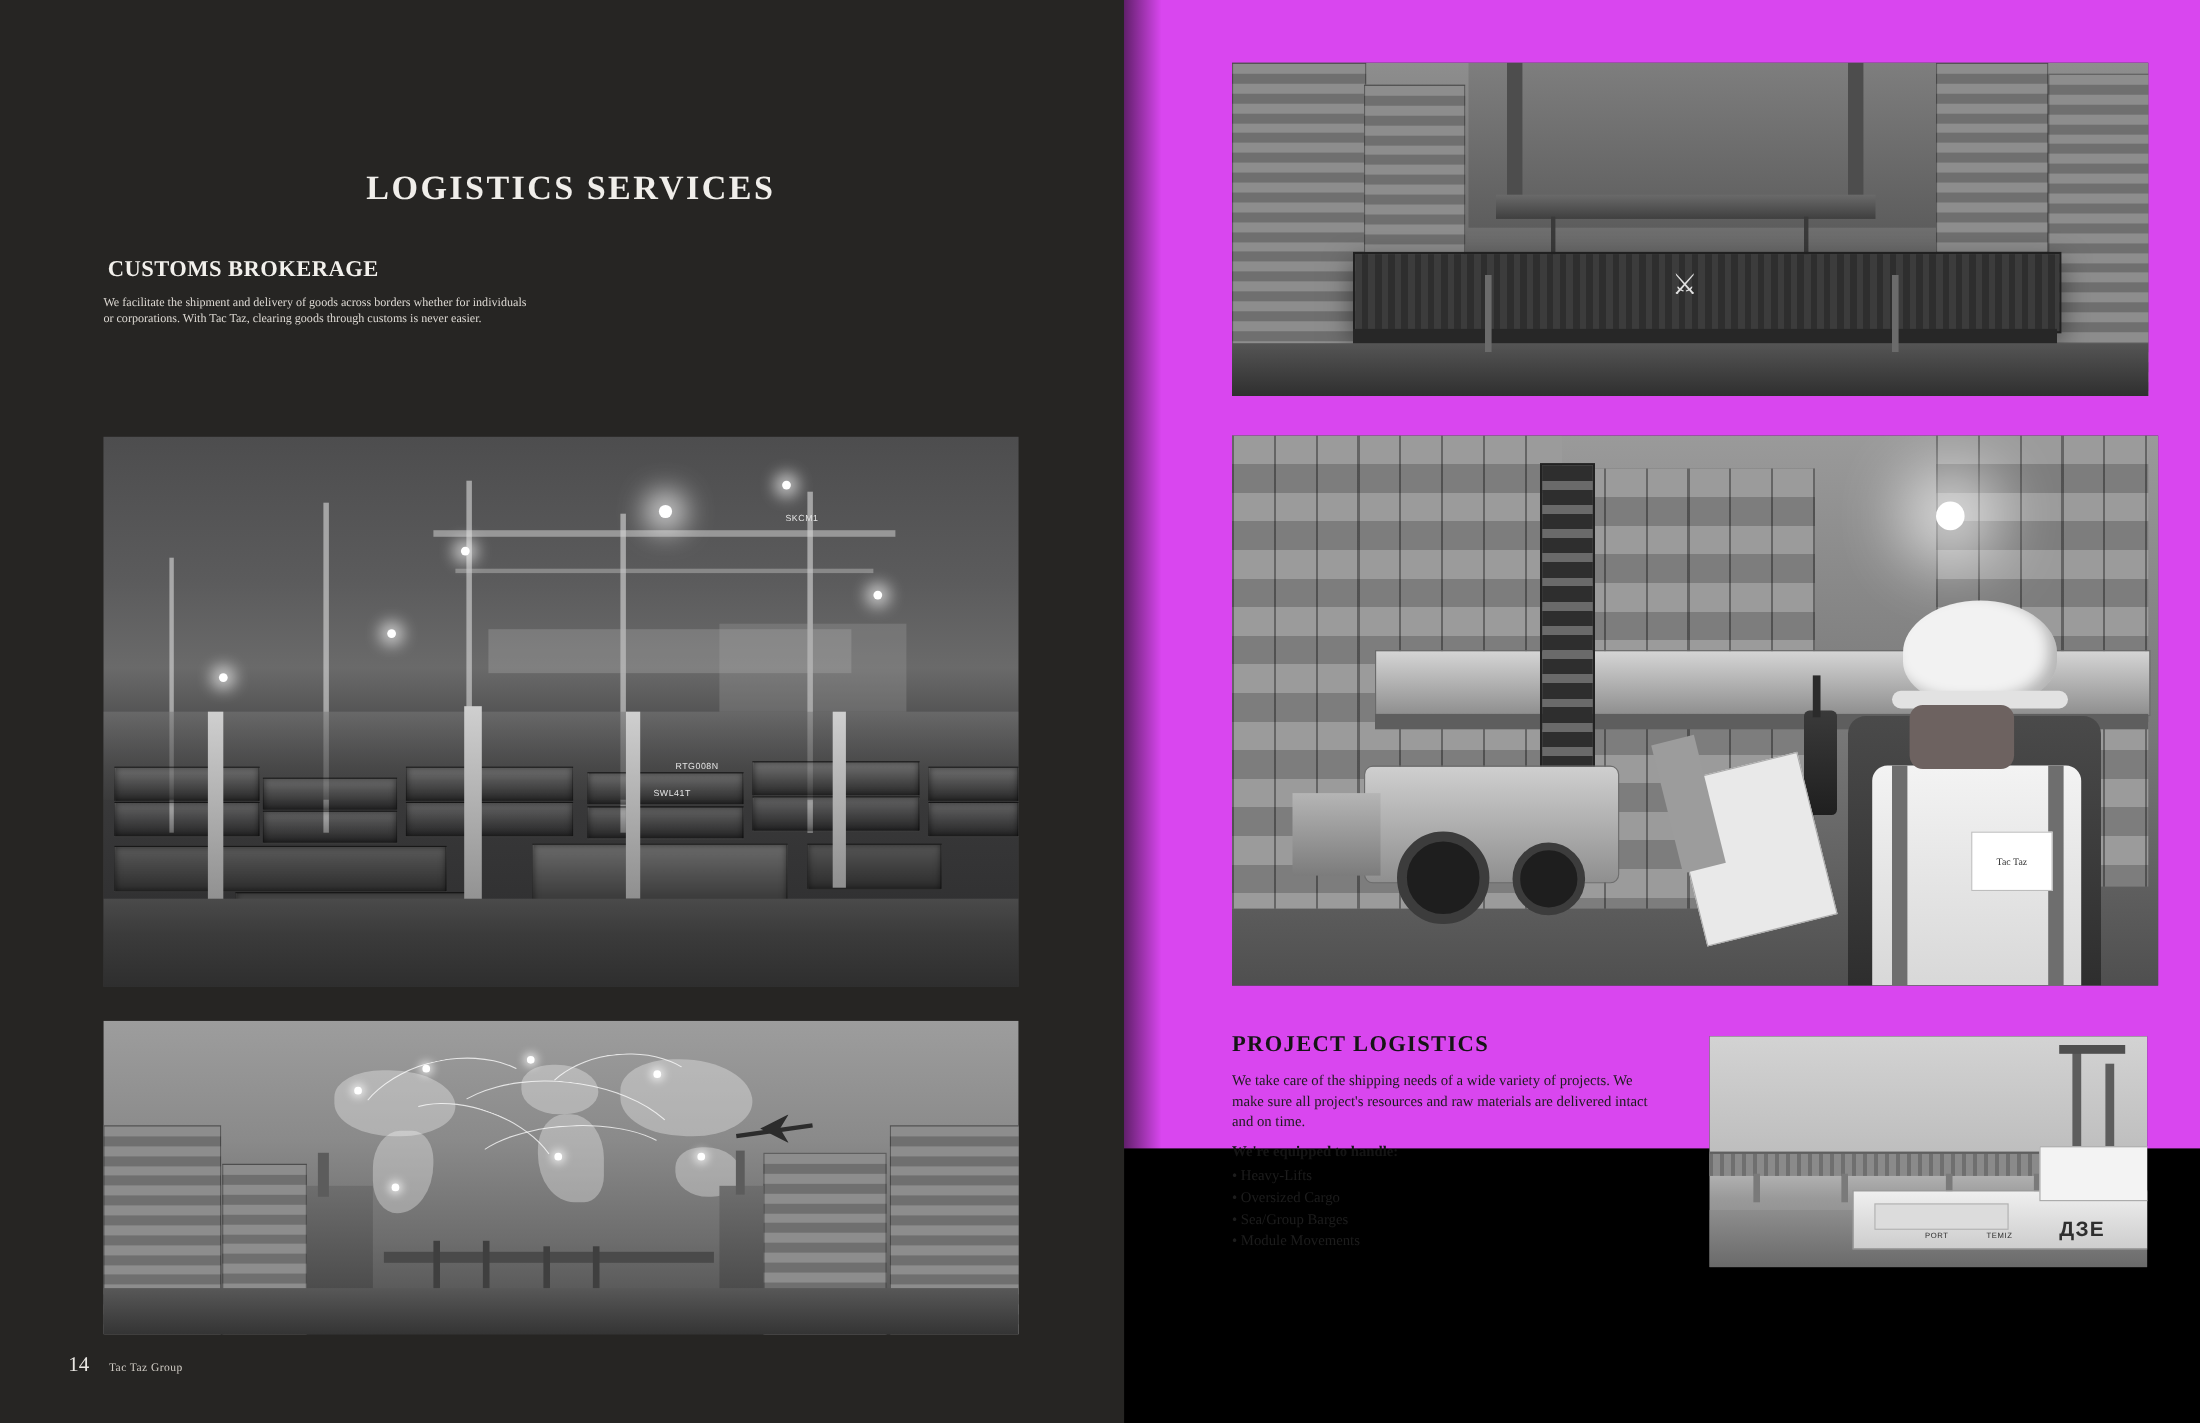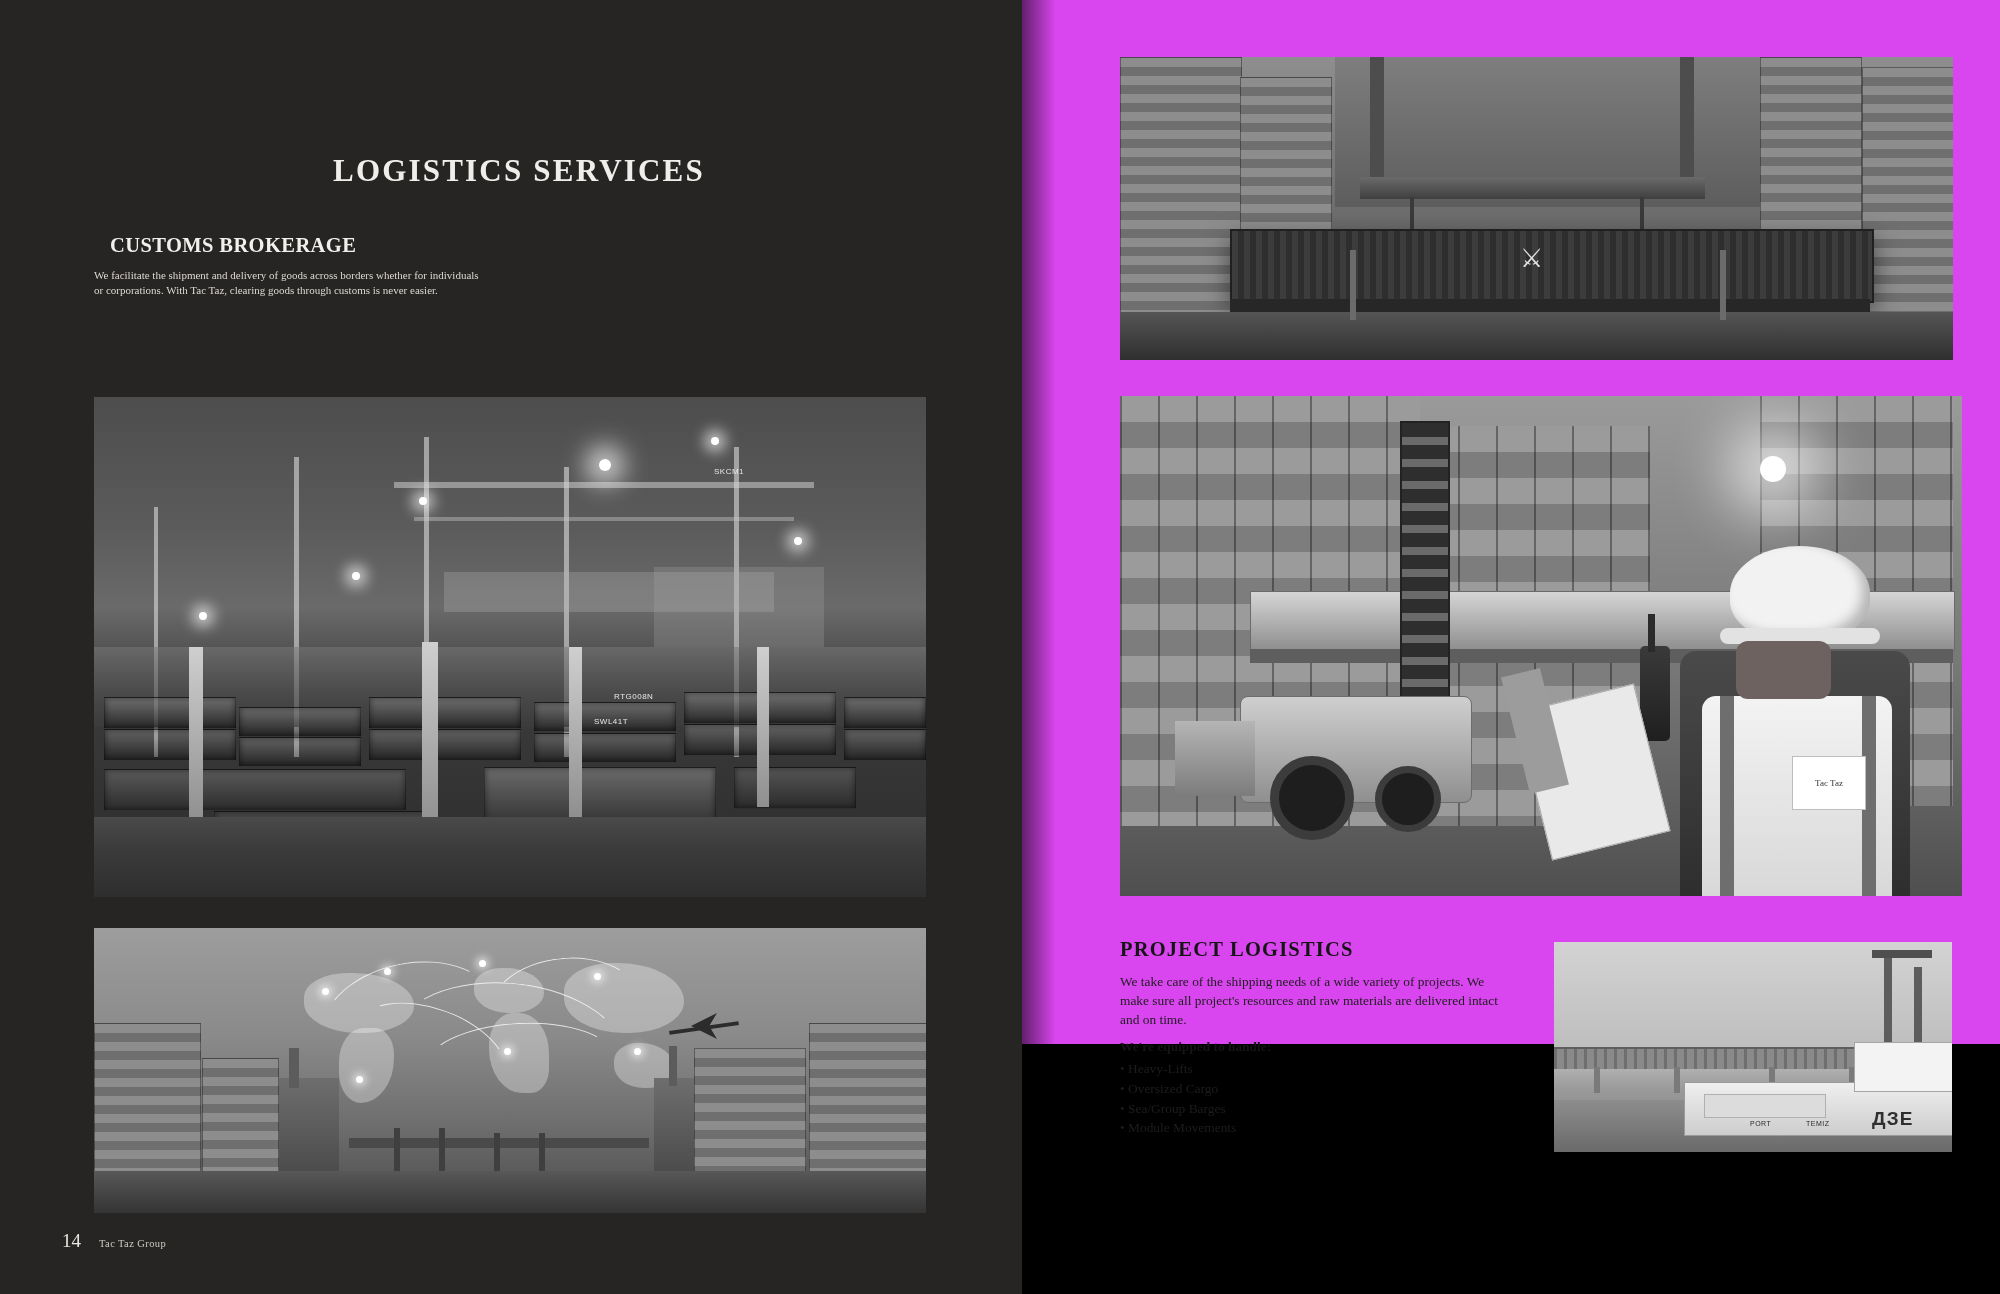--- a/index.html
+++ b/index.html
@@ -44,21 +44,21 @@
     letter-spacing: 2.2px;
     font-weight: bold;
     color: #f0eeea;
     font-family: "Liberation Serif", serif;
   }
   .col-head {
     font-size: 20.5px;
     font-weight: bold;
     letter-spacing: 0.4px;
     color: #f2f0ec;
-    margin: 0 0 11px 16px;
+    margin: 0 0 11px 4px;
   }
   .col-body {
     font-size: 11px;
     line-height: 1.38;
     color: #ddd9d3;
     margin: 0;
   }
   .col-left-1 {
     position: absolute;
     left: 94px;

